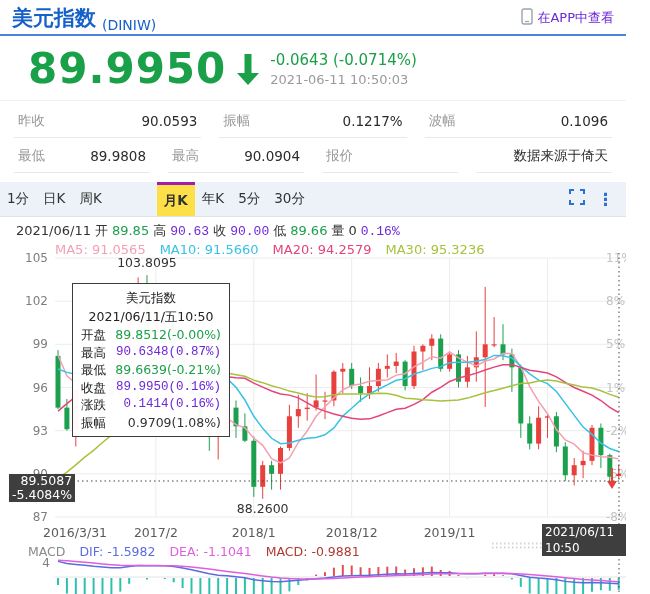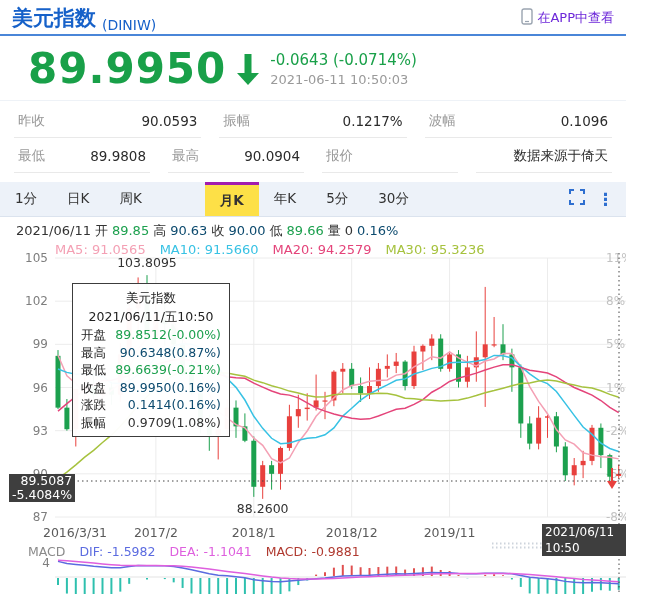--- a/index.html
+++ b/index.html
@@ -24,31 +24,31 @@
   
   .stats{height:80px;border-top:1px solid #eef2f7;padding:2px 14px 0 14px;box-sizing:border-box;}
   .stats-row{display:flex;}
   .stats-cell{flex:1;display:flex;justify-content:space-between;align-items:center;padding:9px 4px 7px 4px;border-bottom:1px solid #e9e9e9;margin-right:18px;}
   .stats-cell:last-child{margin-right:0;}
   .stats-label{color:#999;font-size:13.5px;}
   .stats-value{color:#2b2b2b;font-size:13.5px;}
 
   
   .tabbar{height:34px;margin-top:2px;background:#edf2f9;display:flex;align-items:stretch;border-bottom:1px solid #dbe3ee;}
-  .tab{padding:0 15px;display:flex;align-items:center;font-size:13.5px;color:#333;cursor:pointer;}
+  .tab{padding:0 7px;display:flex;align-items:center;font-size:13.5px;color:#333;cursor:pointer;}
   .tab.active{background:#fde047;border-top:3px solid #a21caf;font-weight:bold;padding-top:0;margin-left:48px;}
   .tab-icons{margin-left:auto;display:flex;align-items:center;gap:12px;padding-right:12px;}
   .kebab{color:#2e6fd0;font-size:17px;font-weight:bold;line-height:1;cursor:pointer;}
 
   
   .kinfo{font-size:13px;color:#333;padding:5px 0 0 16px;white-space:nowrap;}
   .kinfo span{margin-right:4px;}
   .malegend{font-size:13px;padding:2px 0 0 55px;white-space:nowrap;}
   .malegend span{margin-right:14px;}
-  .val-up{color:#0c4a6e;}
+  .val-up{color:#6d28d9;font-family:Liberation Mono, monospace;}
   .val-down{color:#1ca04e;}
   .val-flat{color:#333;}
 
   
   #chart-svg{position:absolute;left:0;top:0;z-index:1;}
   svg text{font-family:"DejaVu Sans","Liberation Sans",sans-serif;}
 
   .tip{position:absolute;left:72px;top:283px;width:158px;background:rgba(255,255,255,0.97);
        border:1.5px solid #3c3c3c;z-index:5;padding:4px 8px 5px 8px;font-size:12.5px;box-sizing:border-box;}
   .tip-title{text-align:center;color:#222;line-height:19px;}

